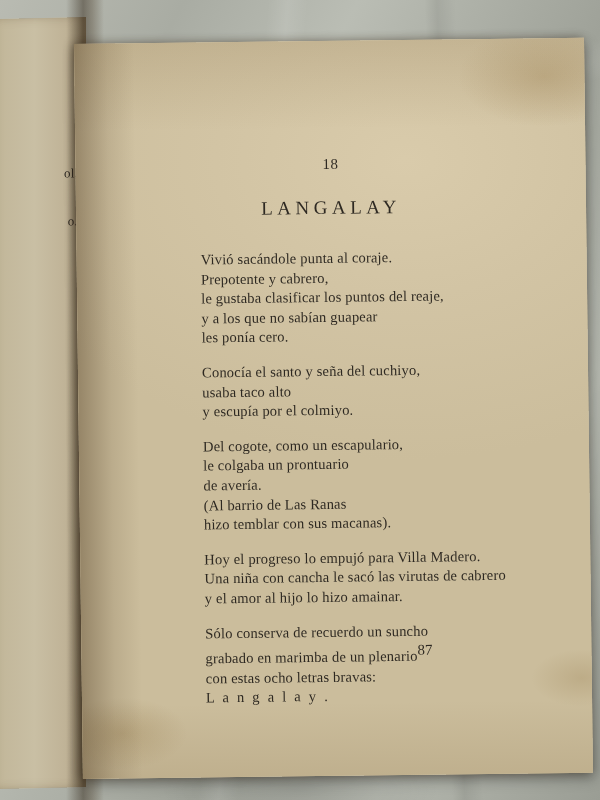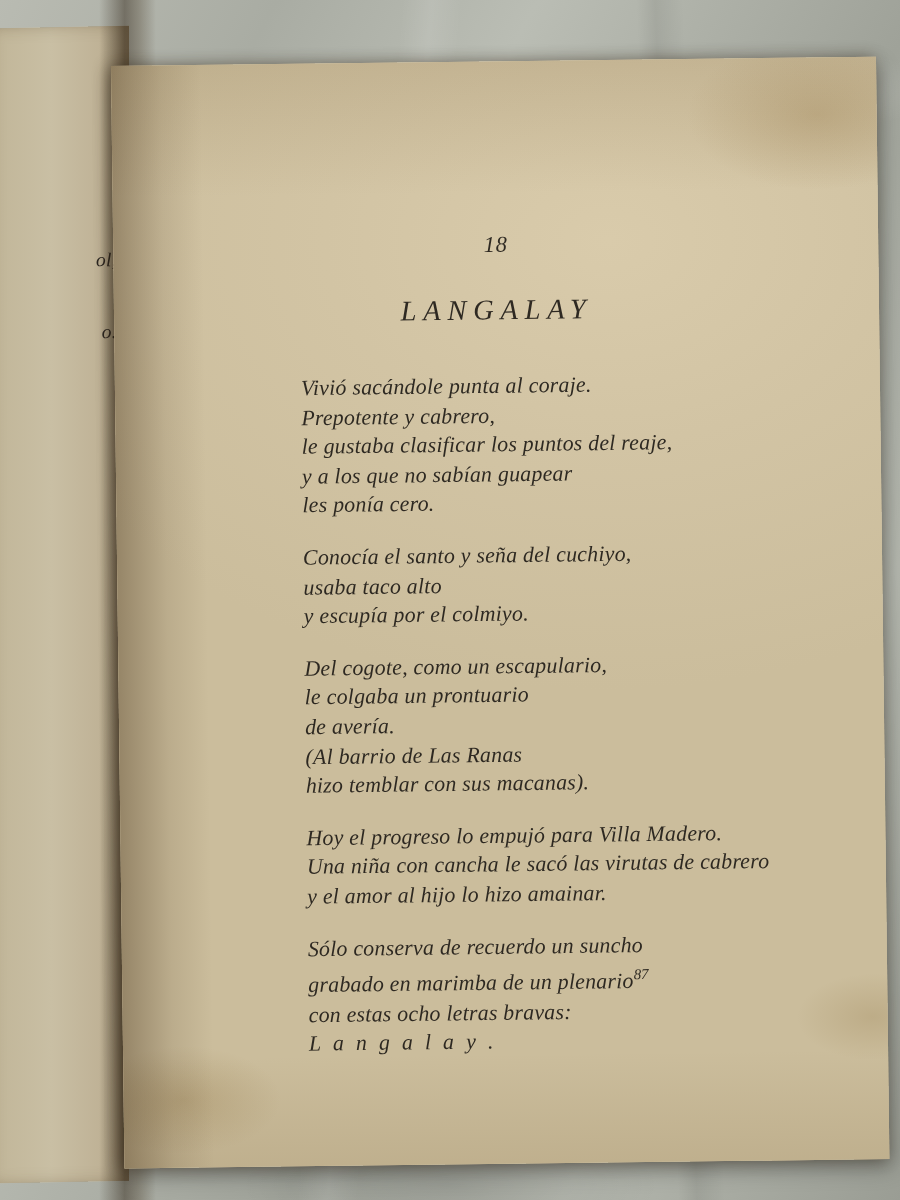--- a/index.html
+++ b/index.html
@@ -15,21 +15,20 @@
   }
 
   
   #photo {
     position: relative;
     width: 600px;
     height: 800px;
     background:
       linear-gradient(118deg, #b9bbb2 0%, #a9aca3 18%, #babdb4 35%, #9fa299 60%, #b4b7ae 78%, #9a9d94 100%);
     overflow: hidden;
-    font-style: italic;
   }
   
   #photo .surface-noise {
     position: absolute;
     inset: 0;
     background:
       radial-gradient(ellipse 160px 40px at 520px 60px, rgba(255,255,255,.18), rgba(255,255,255,0) 70%),
       radial-gradient(ellipse 120px 30px at 60px 720px, rgba(255,255,255,.12), rgba(255,255,255,0) 70%),
       radial-gradient(ellipse 200px 60px at 300px 790px, rgba(0,0,0,.10), rgba(0,0,0,0) 70%),
       linear-gradient(95deg, rgba(255,255,255,0) 40%, rgba(255,255,255,.10) 43%, rgba(255,255,255,0) 46%),
@@ -136,21 +135,21 @@
     left: 124px;
     right: 24px;
     font-size: 14.6px;
     line-height: 19.6px;
     letter-spacing: .15px;
   }
   .stanza { margin-bottom: 15px; }
   .stanza .line { white-space: pre; }
   .stanza .line.final-word { letter-spacing: 2.2px; }
   sup.footnote-ref {
-    font-size: 10px;
+    font-size: 15px;
     vertical-align: super;
     letter-spacing: 0;
   }
 
   
   .stanzas, .poem-title, .folio { opacity: .92; }
 </style>
 </head>
 <body>
 

